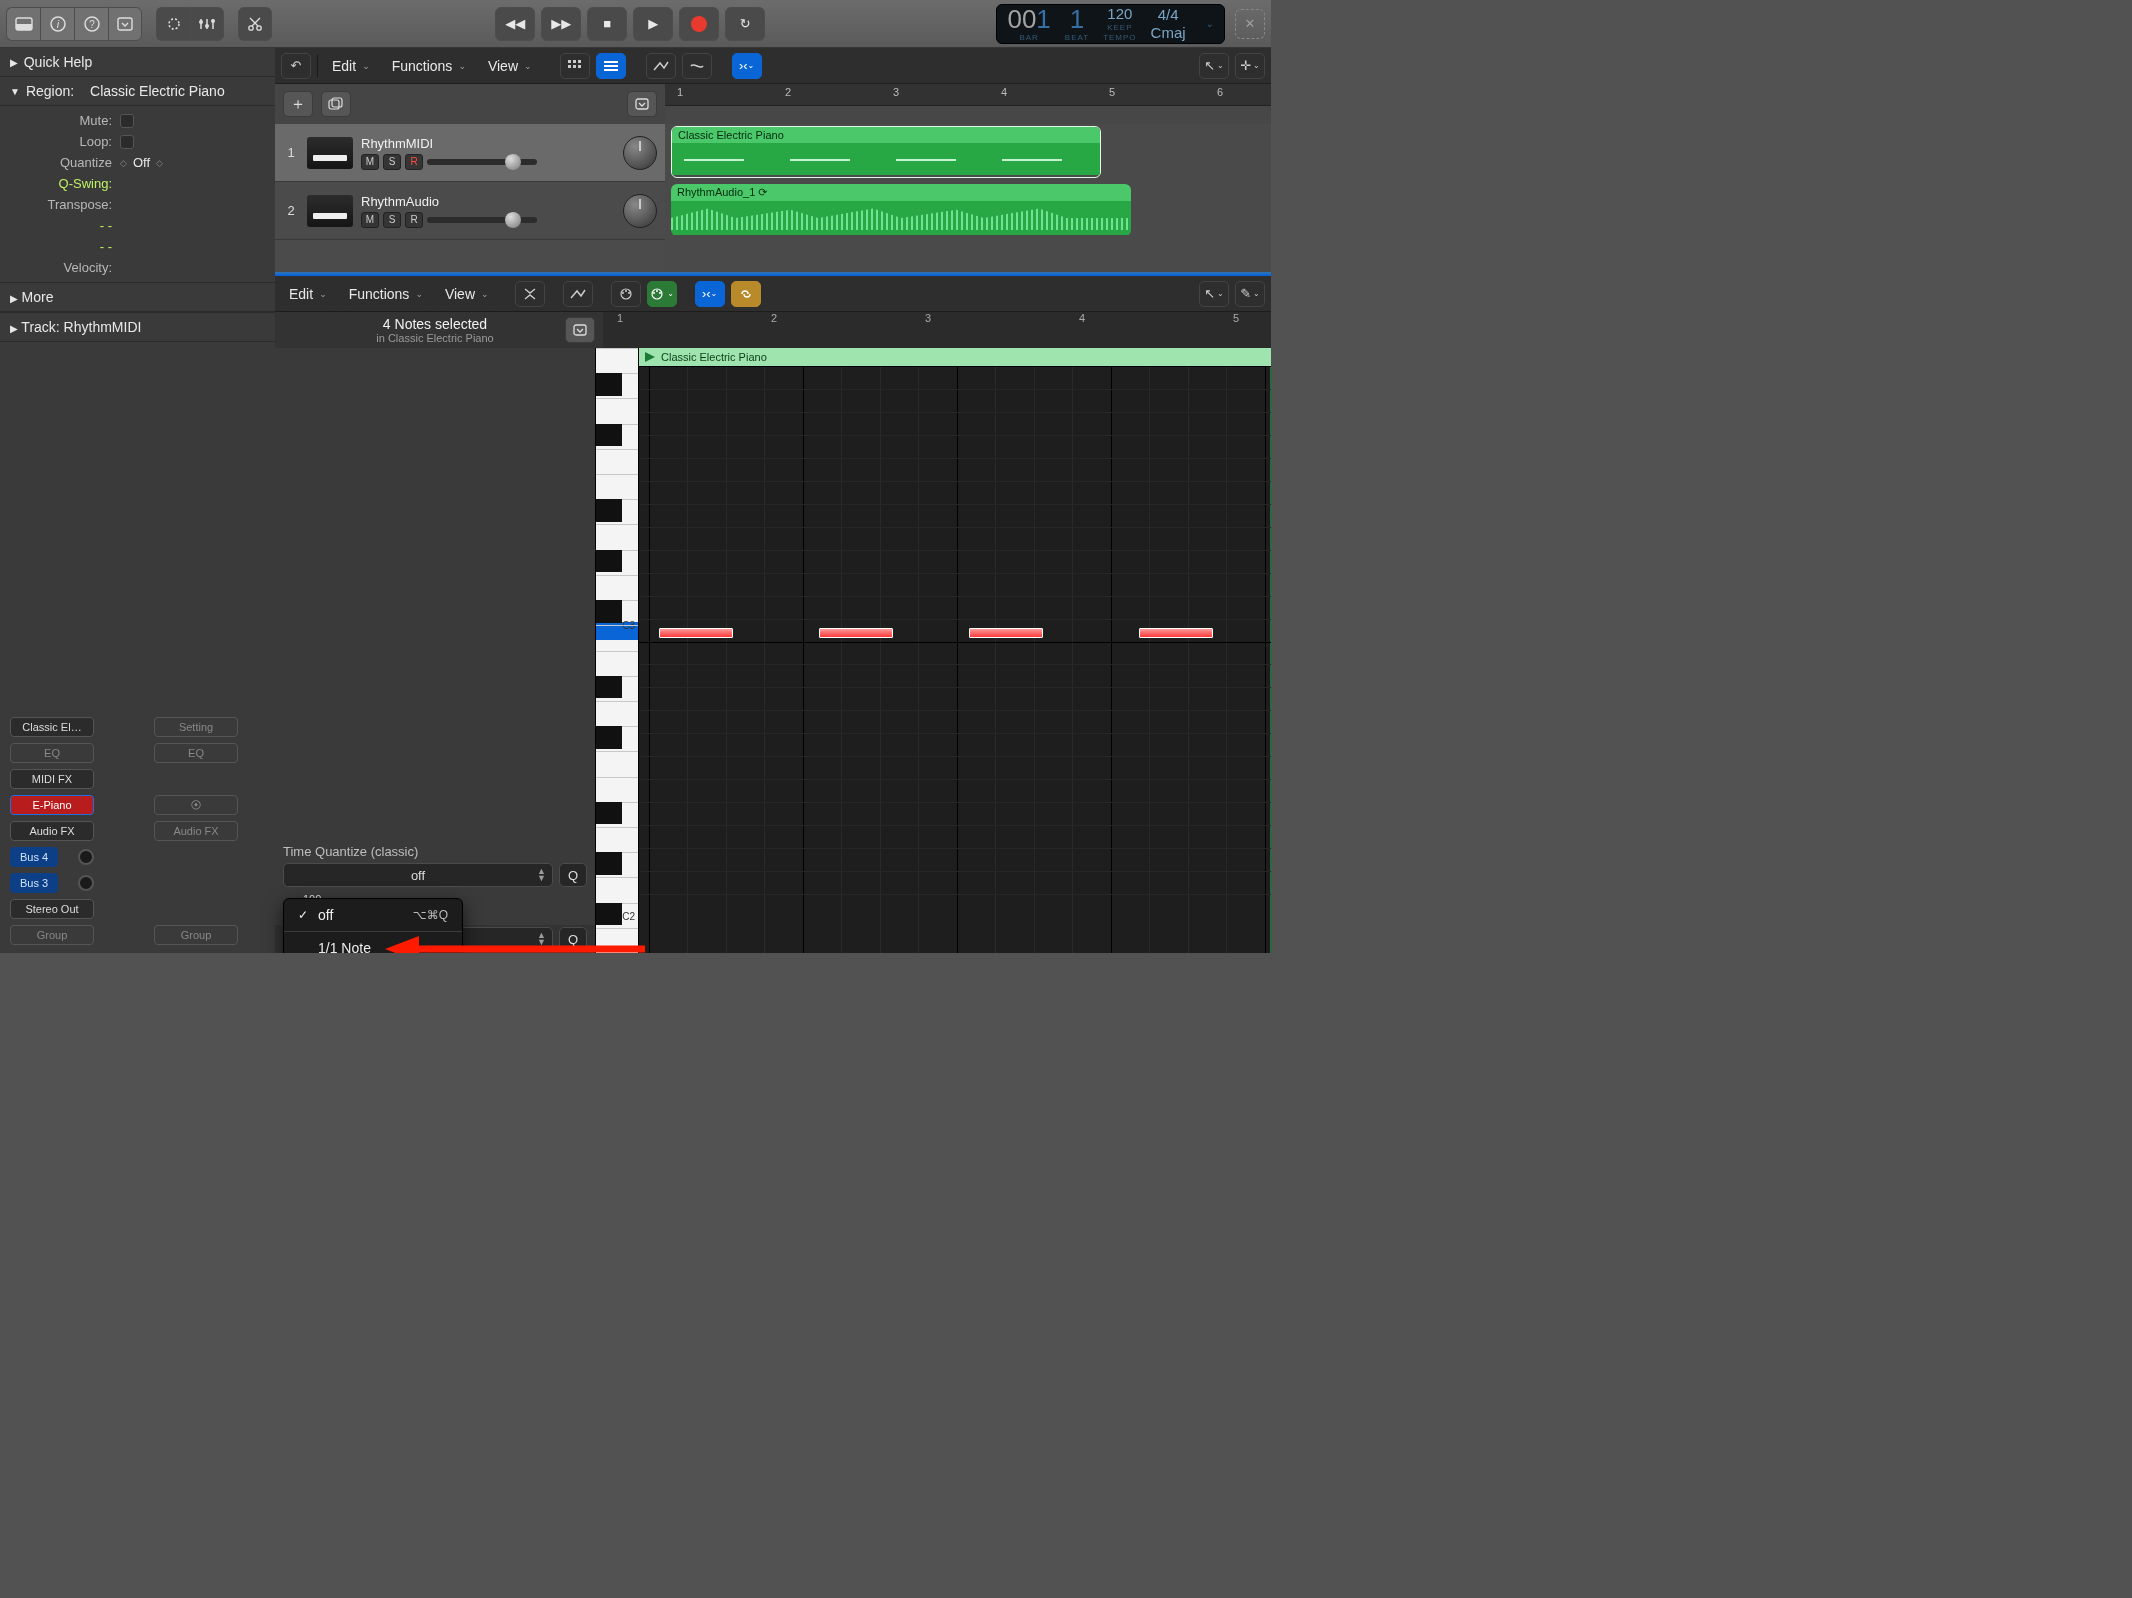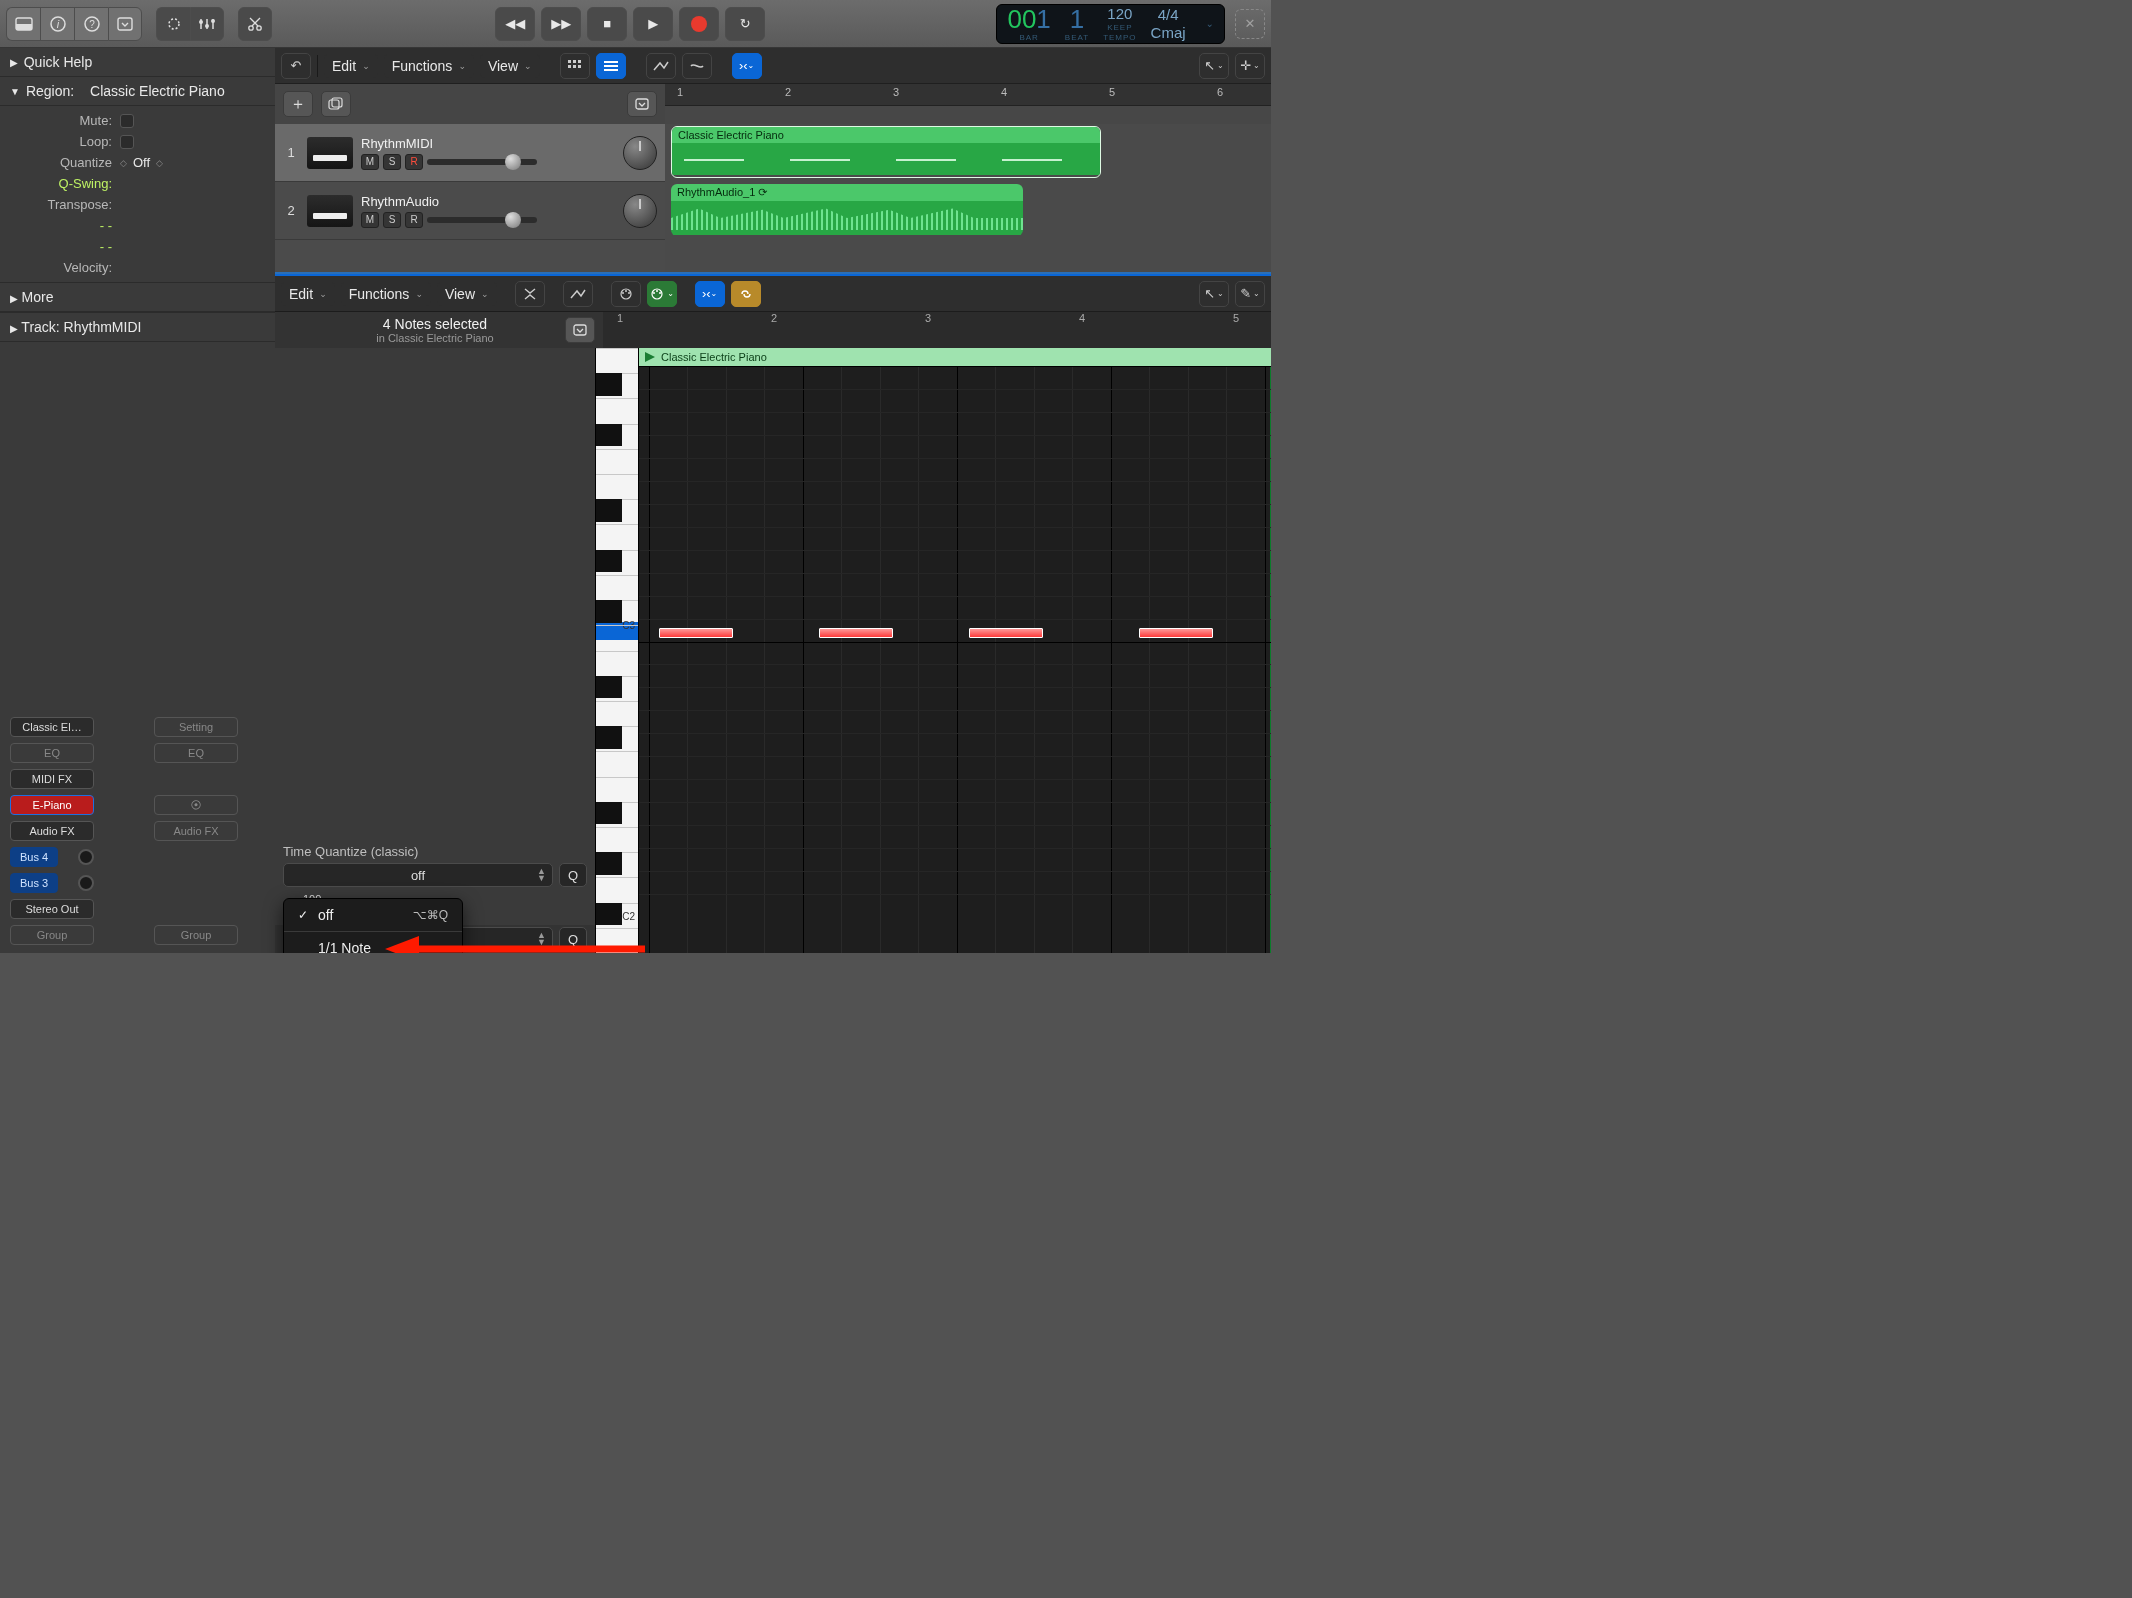--- a/index.html
+++ b/index.html
@@ -17,21 +17,21 @@
 .tb-group .tb-btn { border-radius:0; border-right:none; }
 .tb-group .tb-btn:first-child { border-radius:6px 0 0 6px; }
 .tb-group .tb-btn:last-child { border-radius:0 6px 6px 0; border-right:1px solid #4d4d4d; }
 .transport { display:flex; gap:6px; margin:0 auto; }
 .transport .tb-btn { width:40px; height:34px; }
 .rec-dot { width:16px; height:16px; border-radius:50%; background:#e83a2e; }
 
 .lcd { margin-left:8px; height:40px; background:#0f1419; border-radius:6px; display:flex; align-items:center;
   padding:0 10px; gap:14px; color:#2f6b9f; font-family:"Helvetica Neue",Arial,sans-serif; border:1px solid #000;}
 .lcd .big { font-size:26px; font-weight:300; line-height:1; color:#356fa3; }
-.lcd .dim { color:#22c55e; }
+.lcd .dim { color:#a3a3a3; }
 .lcd .col { display:flex; flex-direction:column; align-items:center; gap:1px; }
 .lcd .lab { font-size:8px; letter-spacing:1px; color:#345a76; }
 .lcd .val { font-size:15px; color:#7aa5c6; }
 .lcd .chev { align-self:center; color:#345a76; font-size:10px; padding-left:6px; }
 .close-box { width:30px;height:30px;border-radius:6px;border:1px dashed #888;color:#a0a0a0;
   display:flex;align-items:center;justify-content:center;margin-left:4px;}
 
 
 .main { display:flex; height:calc(953px - 48px); }
 .left { width:275px; background:#3a3a3a; display:flex; flex-direction:column; }
@@ -449,21 +449,21 @@
             </div>
           </div>
           <div class="knob"></div>
         </div>
       </div>
       <div class="arr-lane">
         <div class="region" style="left:6px;top:2px;width:430px;height:52px;border:1px solid #dffbe5">
           <div class="title">Classic Electric Piano</div>
           <div class="body midi"></div>
         </div>
-        <div class="region" style="left:6px;top:60px;width:352px;height:52px">
+        <div class="region" style="left:6px;top:60px;width:460px;height:52px">
           <div class="title">RhythmAudio_1 ⟳</div>
           <div class="body audio">
               <div class="wave"></div>
             </div>
         </div>
       </div>
     </div>
 
     <div class="editor">
 

